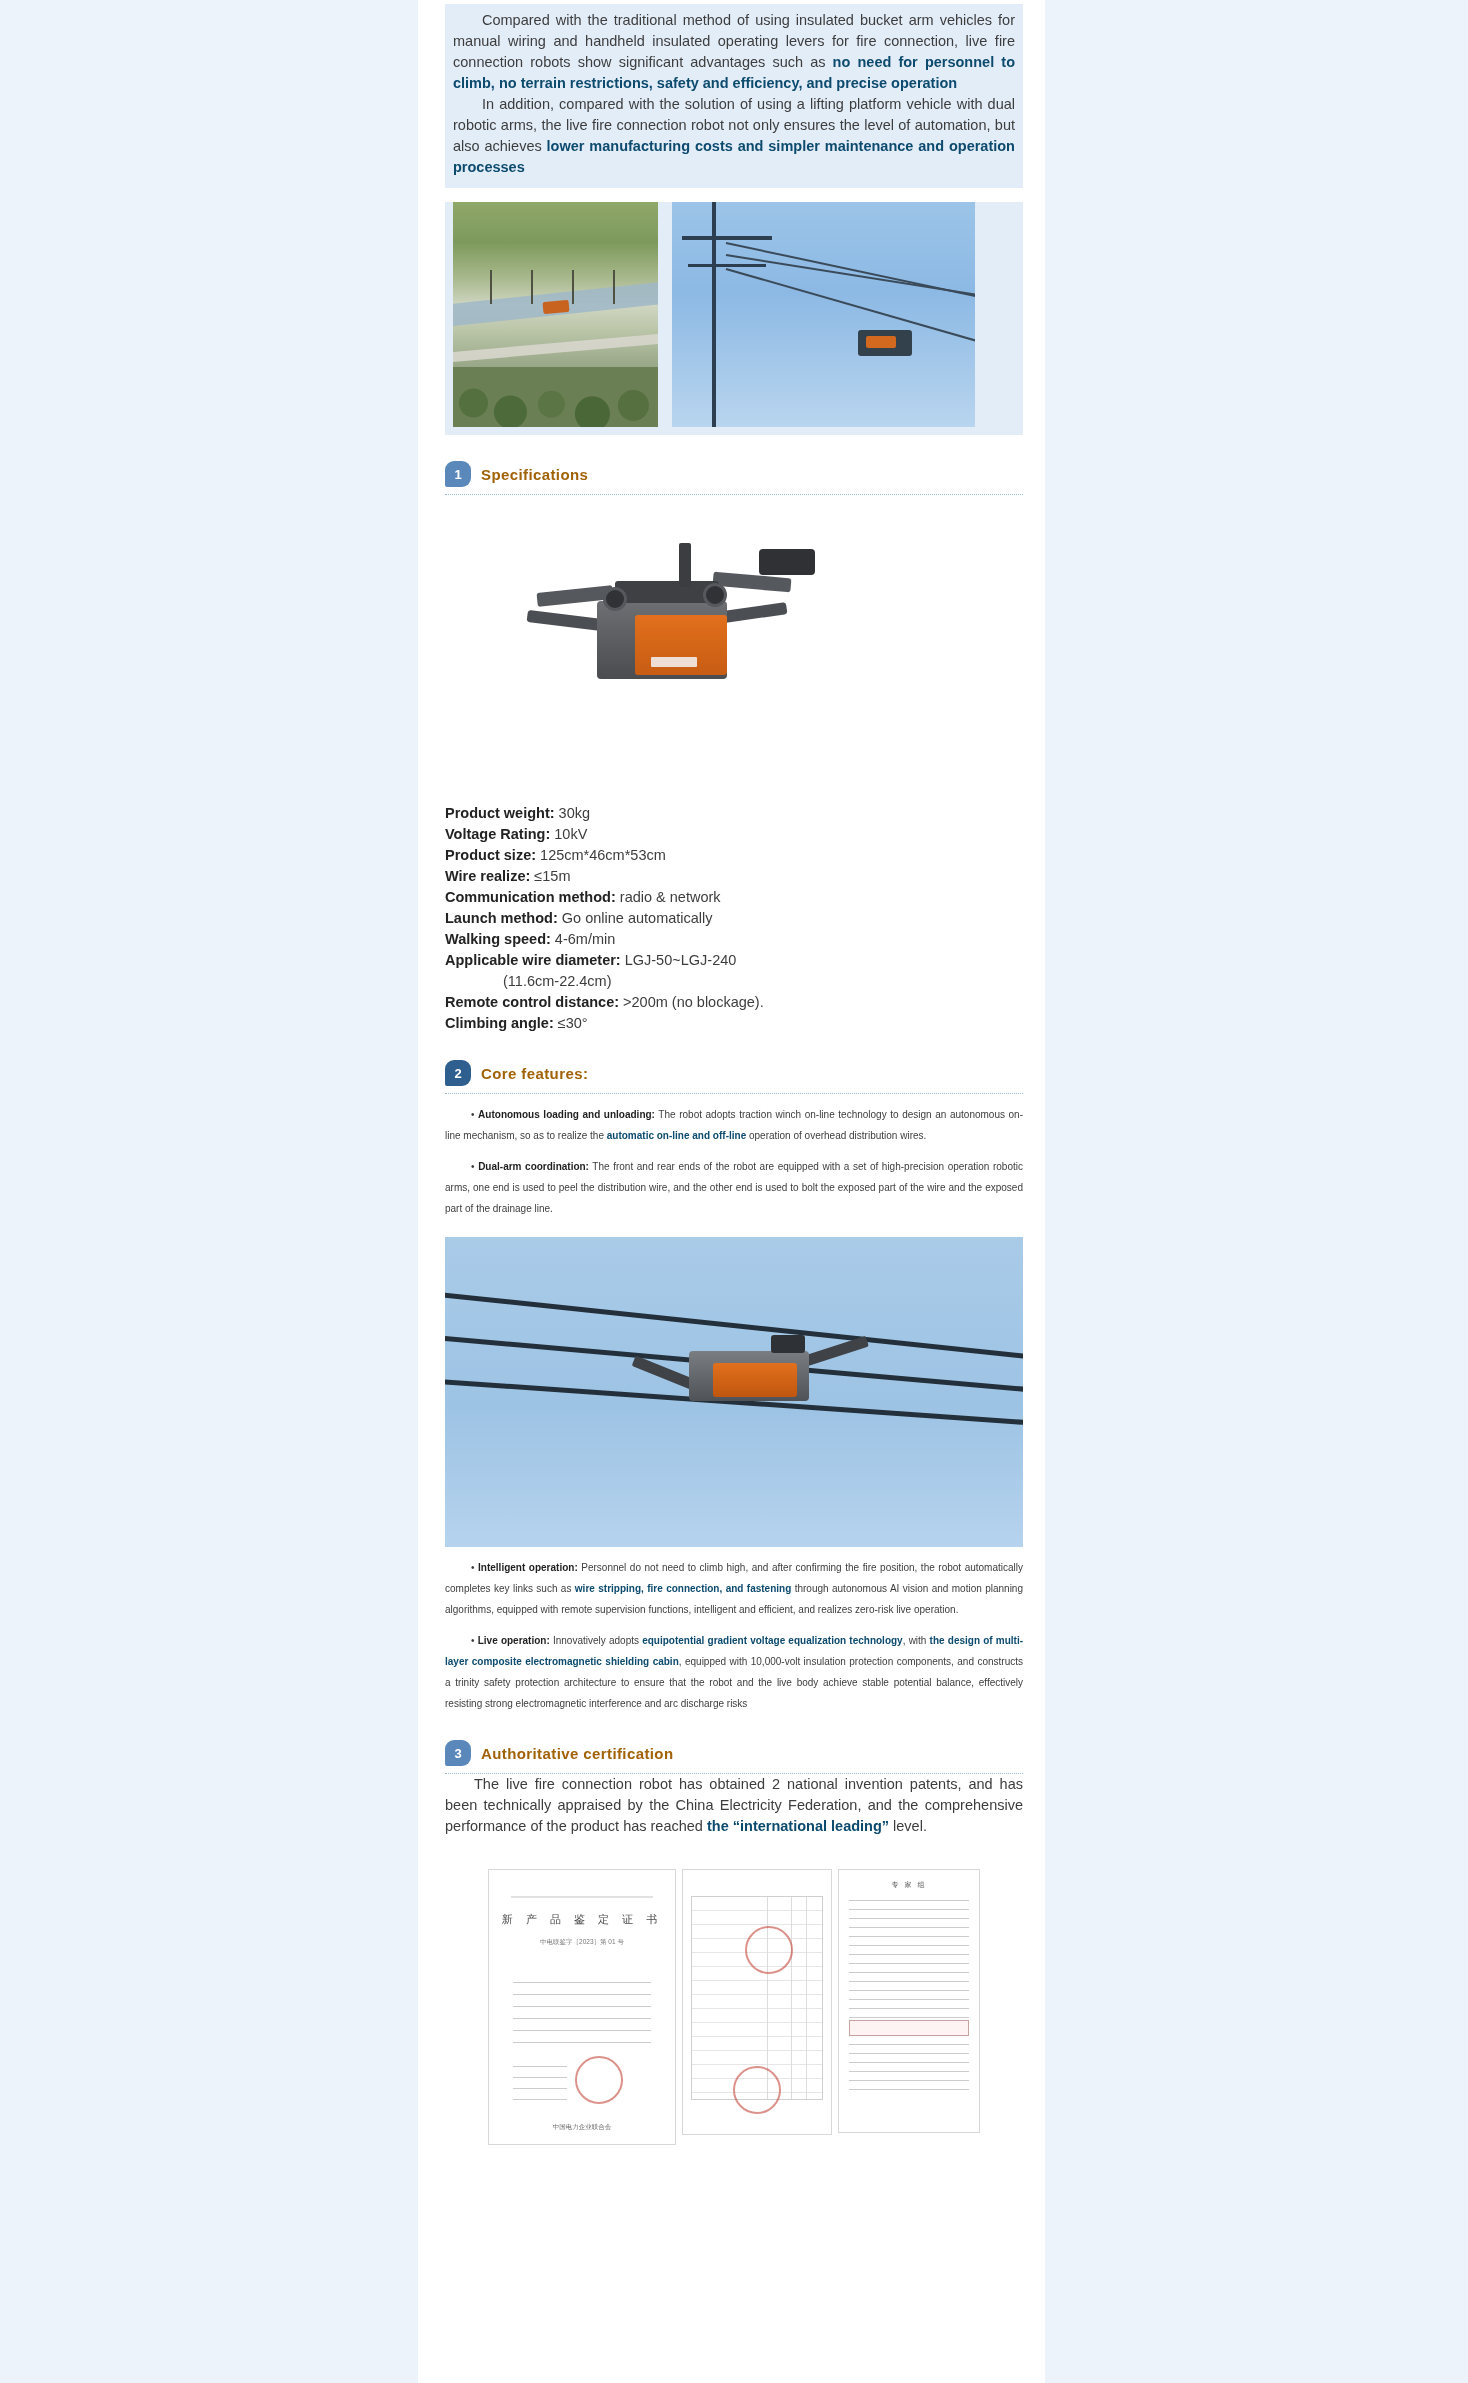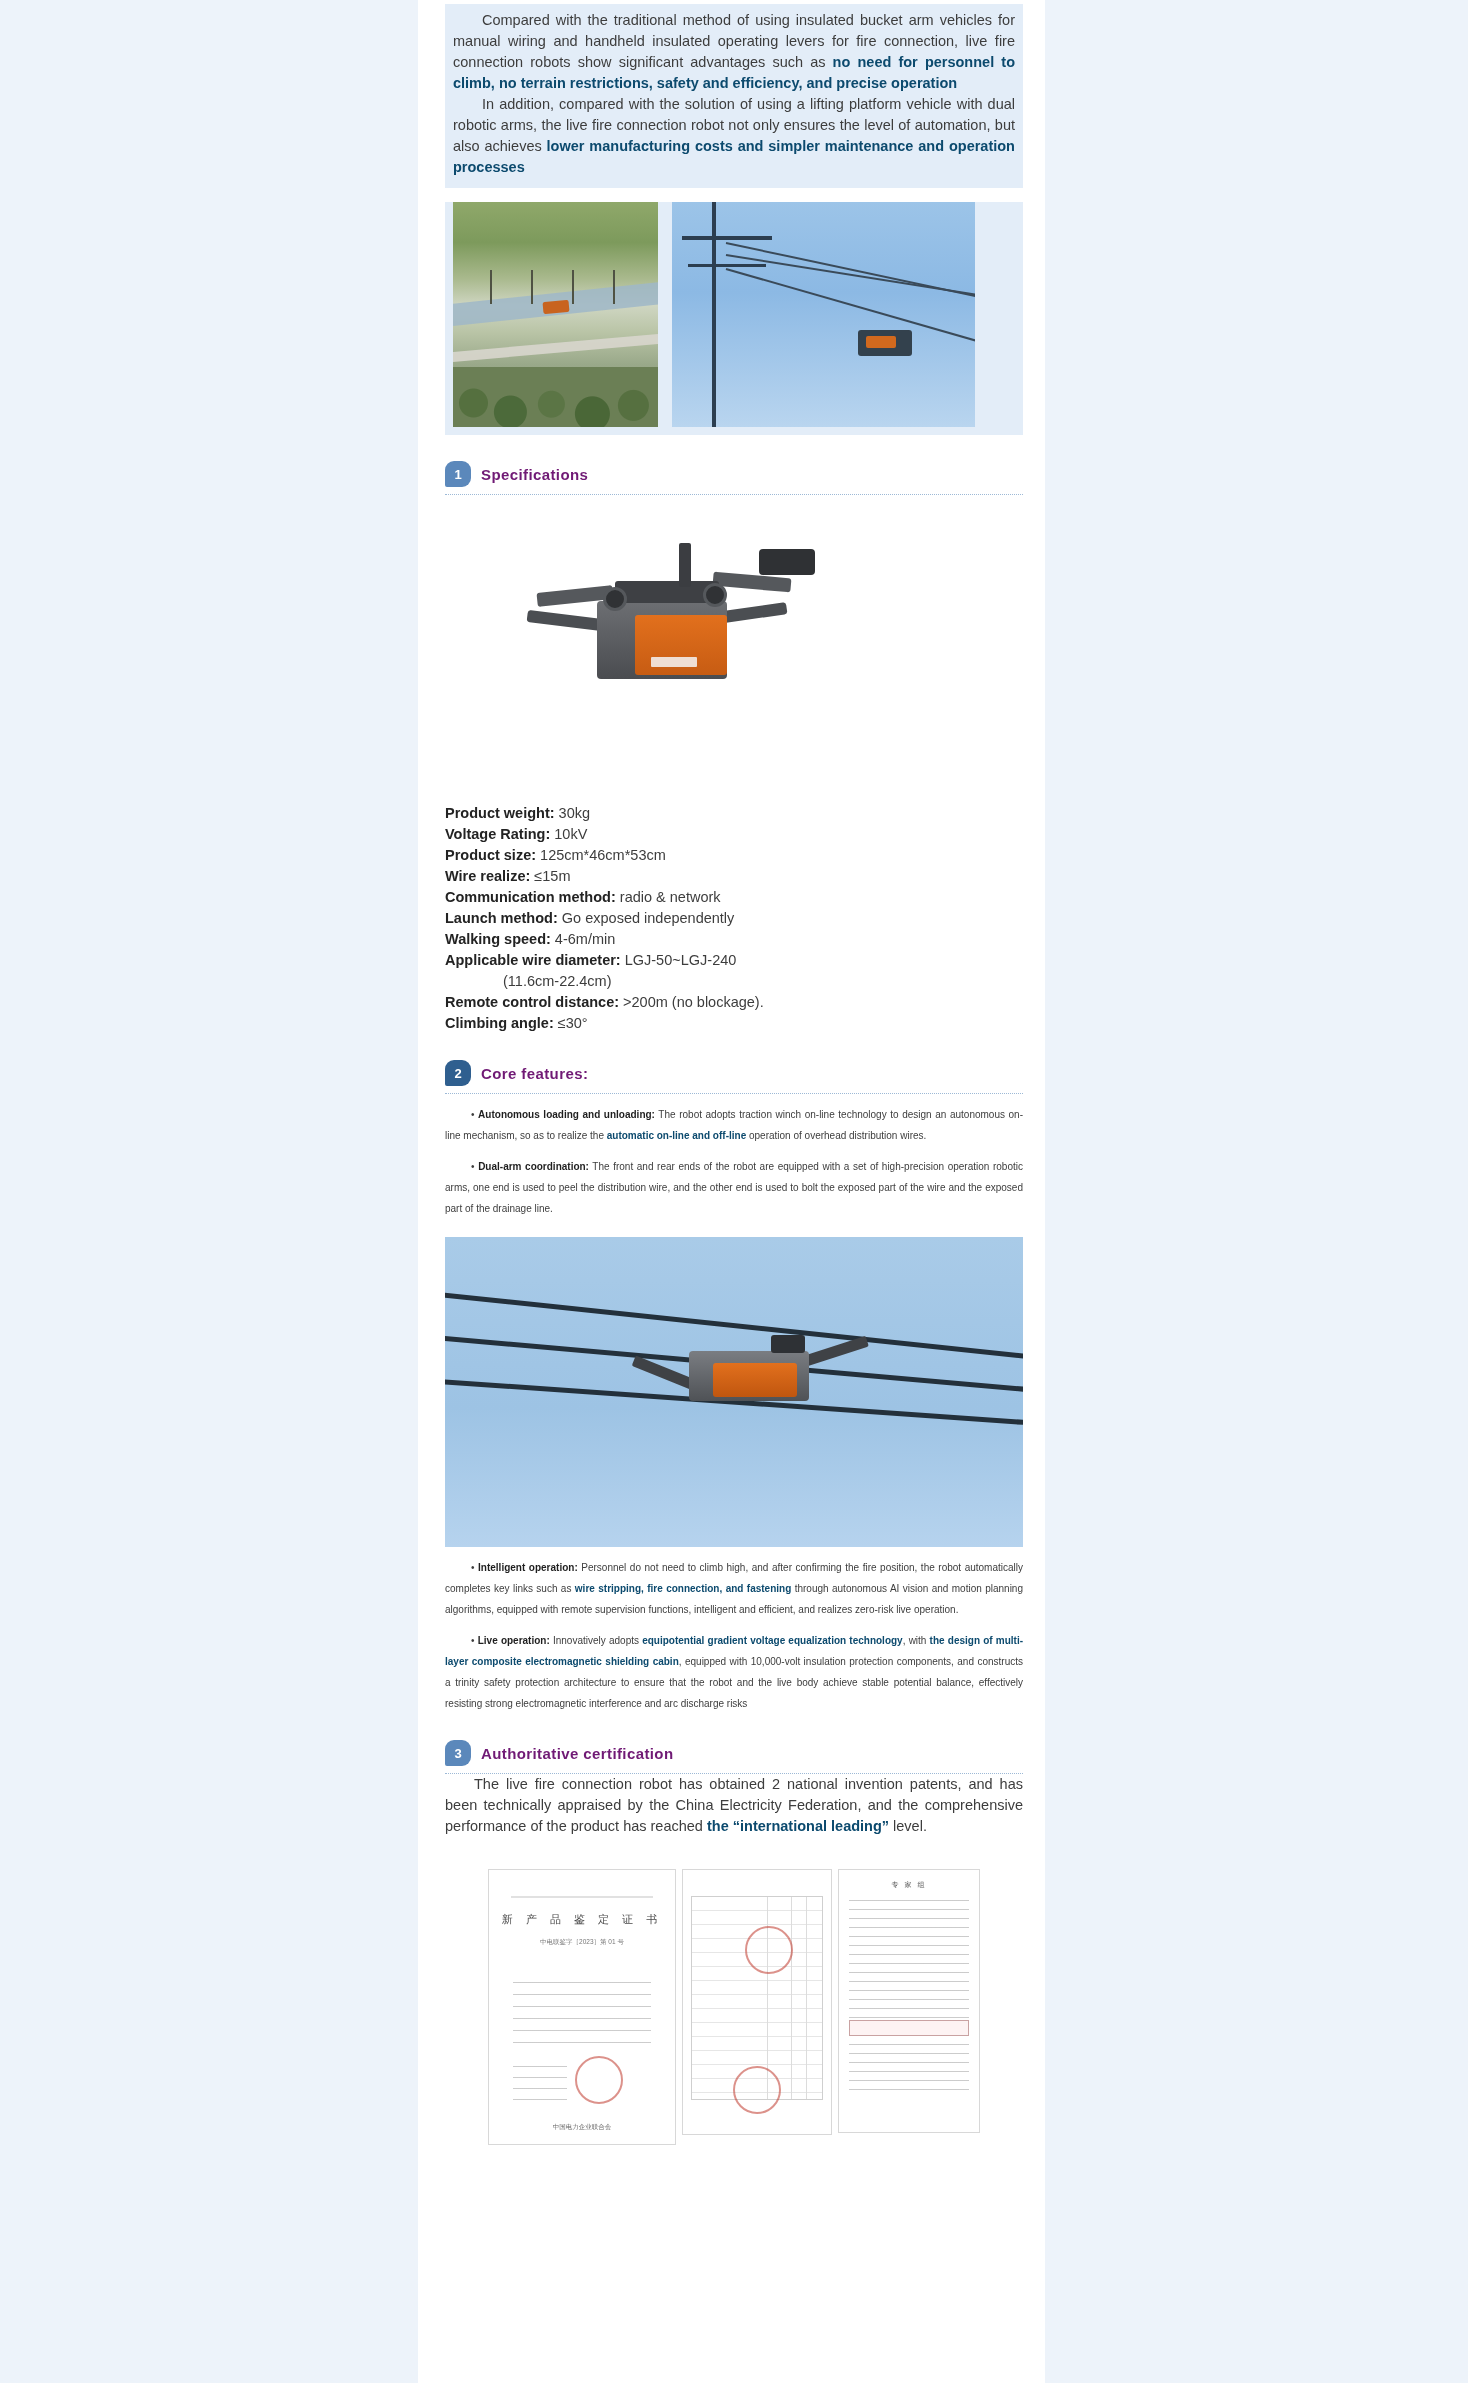--- a/index.html
+++ b/index.html
@@ -151,21 +151,21 @@
     color: #ffffff;
     font-size: 13px;
     font-weight: bold;
     display: flex; align-items: center; justify-content: center;
     flex: none;
   }
   .sec-num.dark { background: #2f5f8f; }
   .sec-title {
     font-size: 15px;
     font-weight: bold;
-    color: #701a75;
+    color: #a16207;
     letter-spacing: .4px;
   }
   .sec-rule {
     height: 0;
     border-bottom: 1px dotted #9db9d6;
     margin-top: 7px;
   }
 
   
   .render-wrap {
@@ -408,21 +408,21 @@
         <div class="rb-wheel" style="left:196px; top:60px;"></div>
       </div>
     </div>
 
     <div class="specs">
       <div class="spec-row"><b>Product weight:</b> <span>30kg</span></div>
       <div class="spec-row"><b>Voltage Rating:</b> <span>10kV</span></div>
       <div class="spec-row"><b>Product size:</b> <span>125cm*46cm*53cm</span></div>
       <div class="spec-row"><b>Wire realize:</b> <span>≤15m</span></div>
       <div class="spec-row"><b>Communication method:</b> <span>radio &amp; network</span></div>
-      <div class="spec-row"><b>Launch method:</b> <span>Go exposed independently</span></div>
+      <div class="spec-row"><b>Launch method:</b> <span>Go online automatically</span></div>
       <div class="spec-row"><b>Walking speed:</b> <span>4-6m/min</span></div>
       <div class="spec-row"><b>Applicable wire diameter:</b> <span>LGJ-50~LGJ-240</span></div>
       <div class="spec-row spec-sub"><span>(11.6cm-22.4cm)</span></div>
       <div class="spec-row"><b>Remote control distance:</b> <span>&gt;200m (no blockage).</span></div>
       <div class="spec-row"><b>Climbing angle:</b> <span>≤30°</span></div>
     </div>
 
     <div class="sec-head">
       <div class="sec-num dark">2</div>
       <div class="sec-title">Core features:</div>

